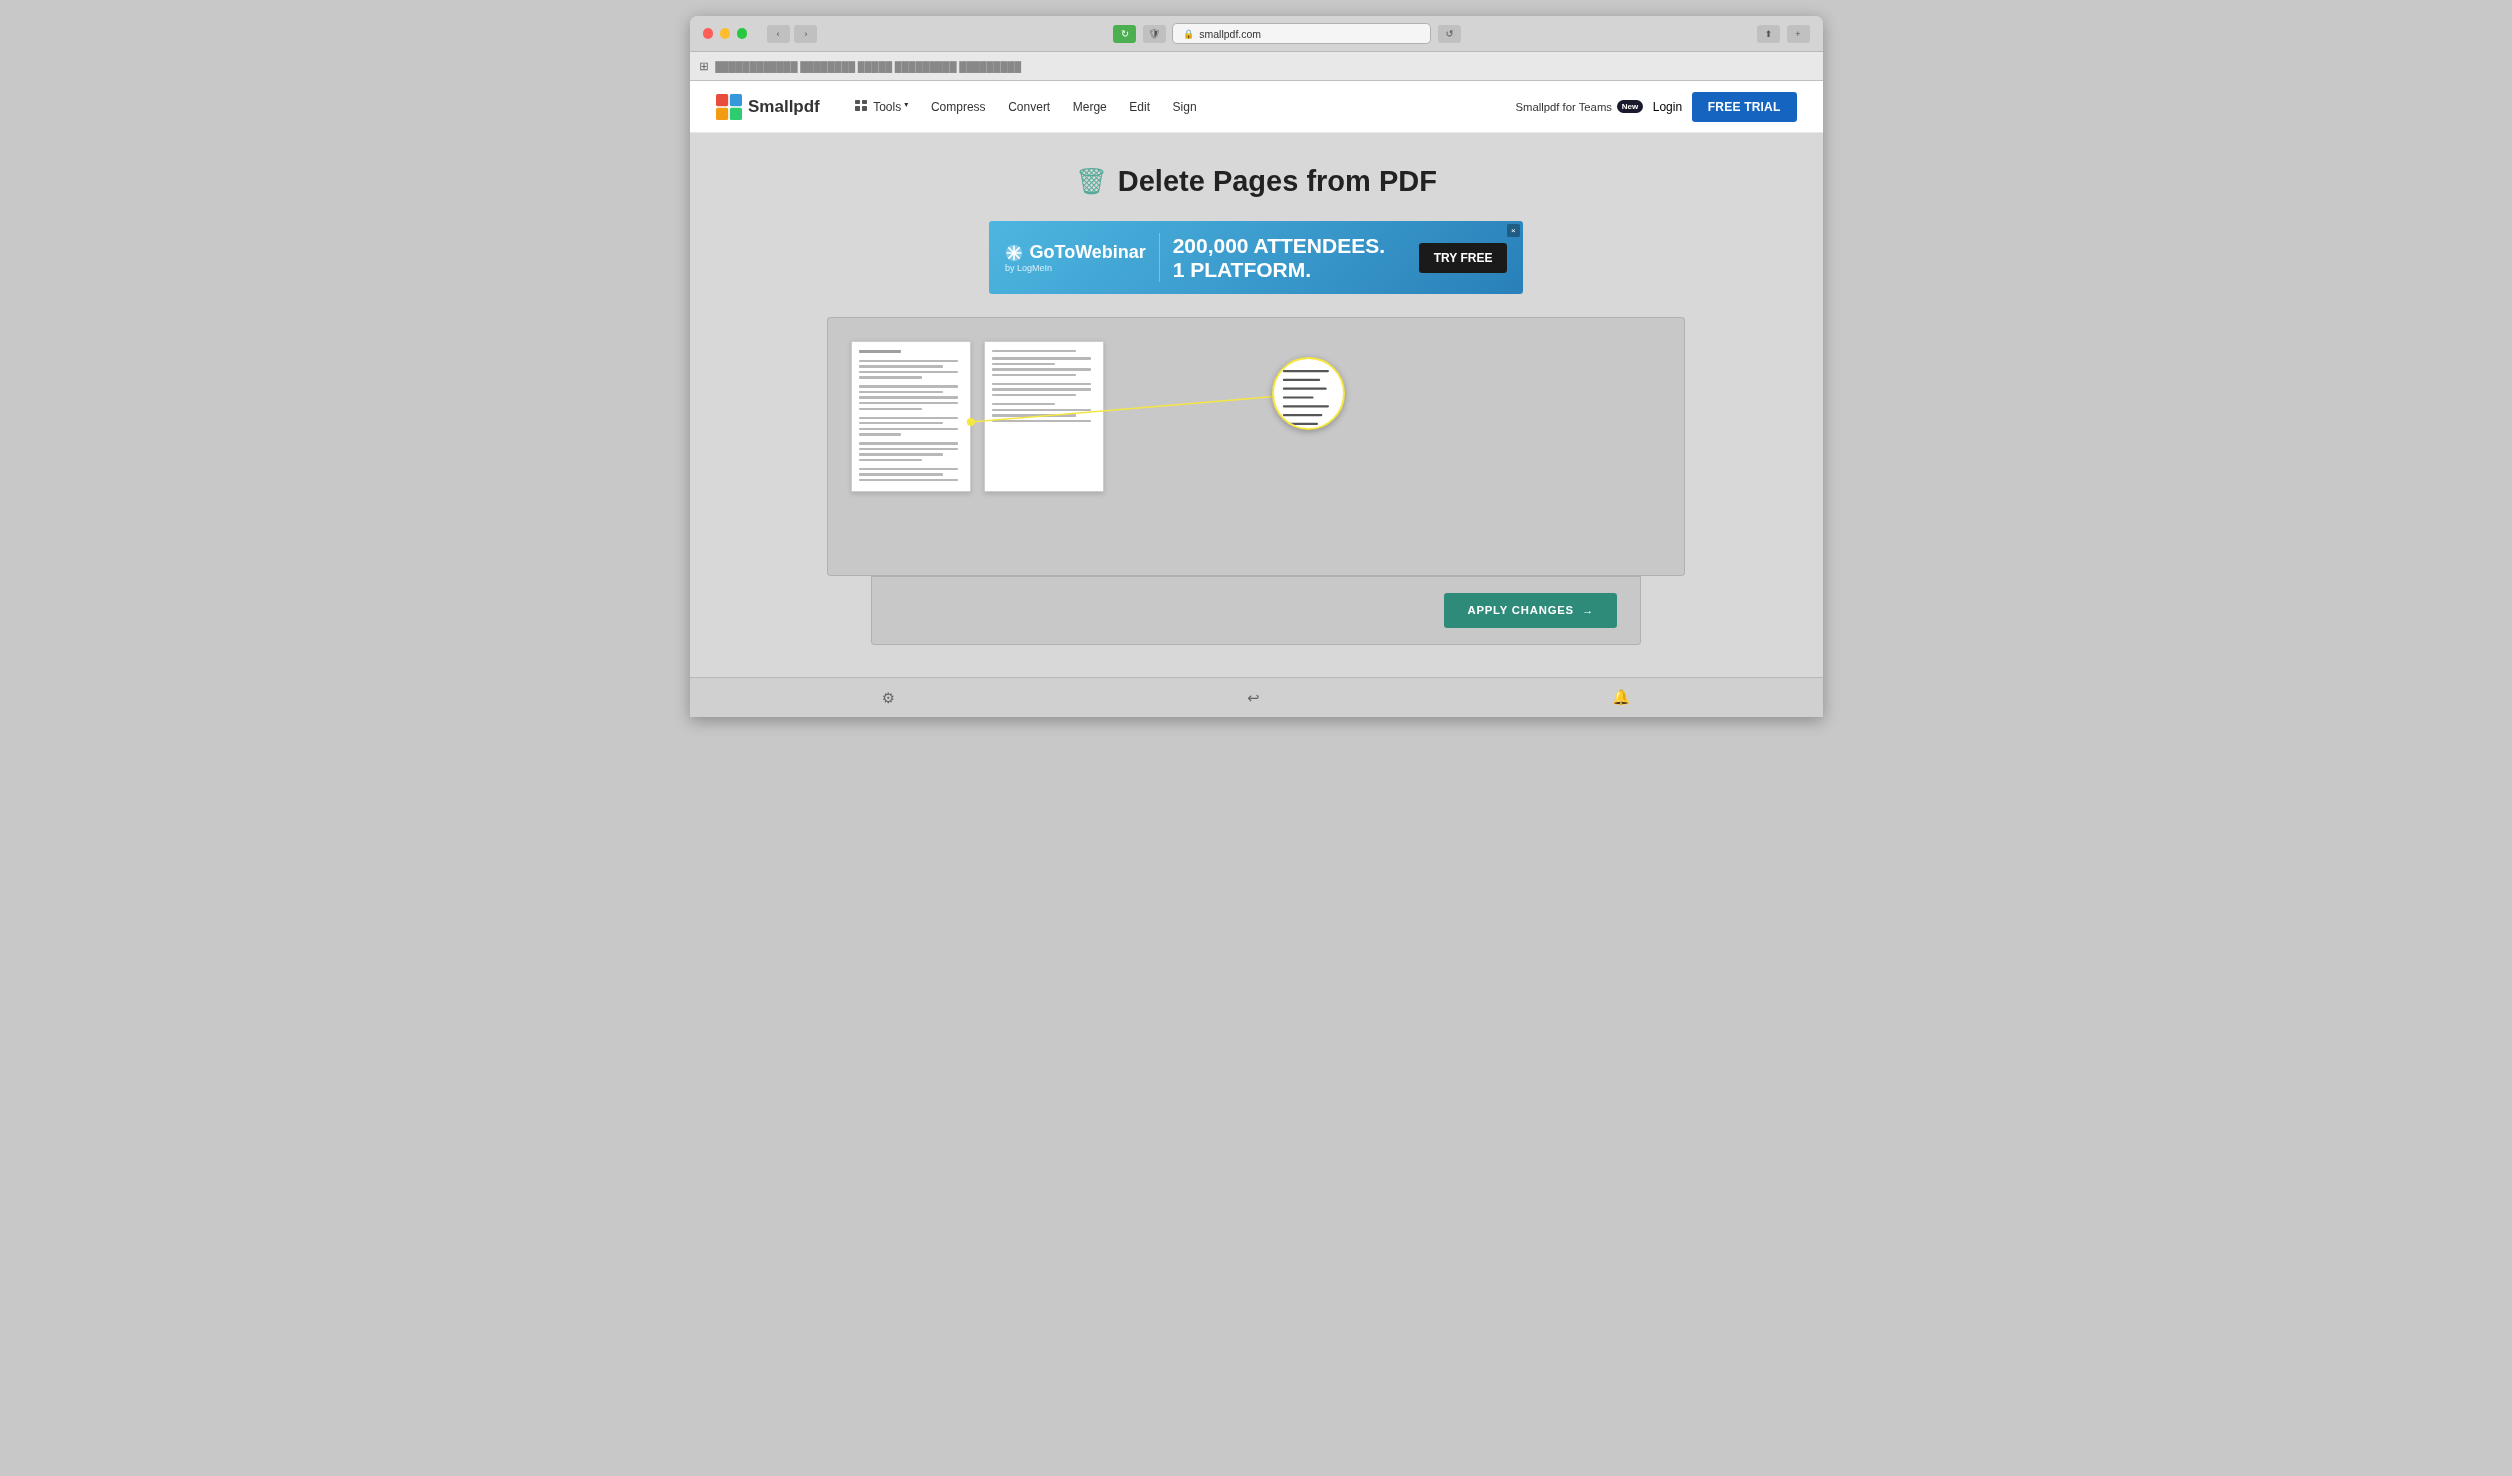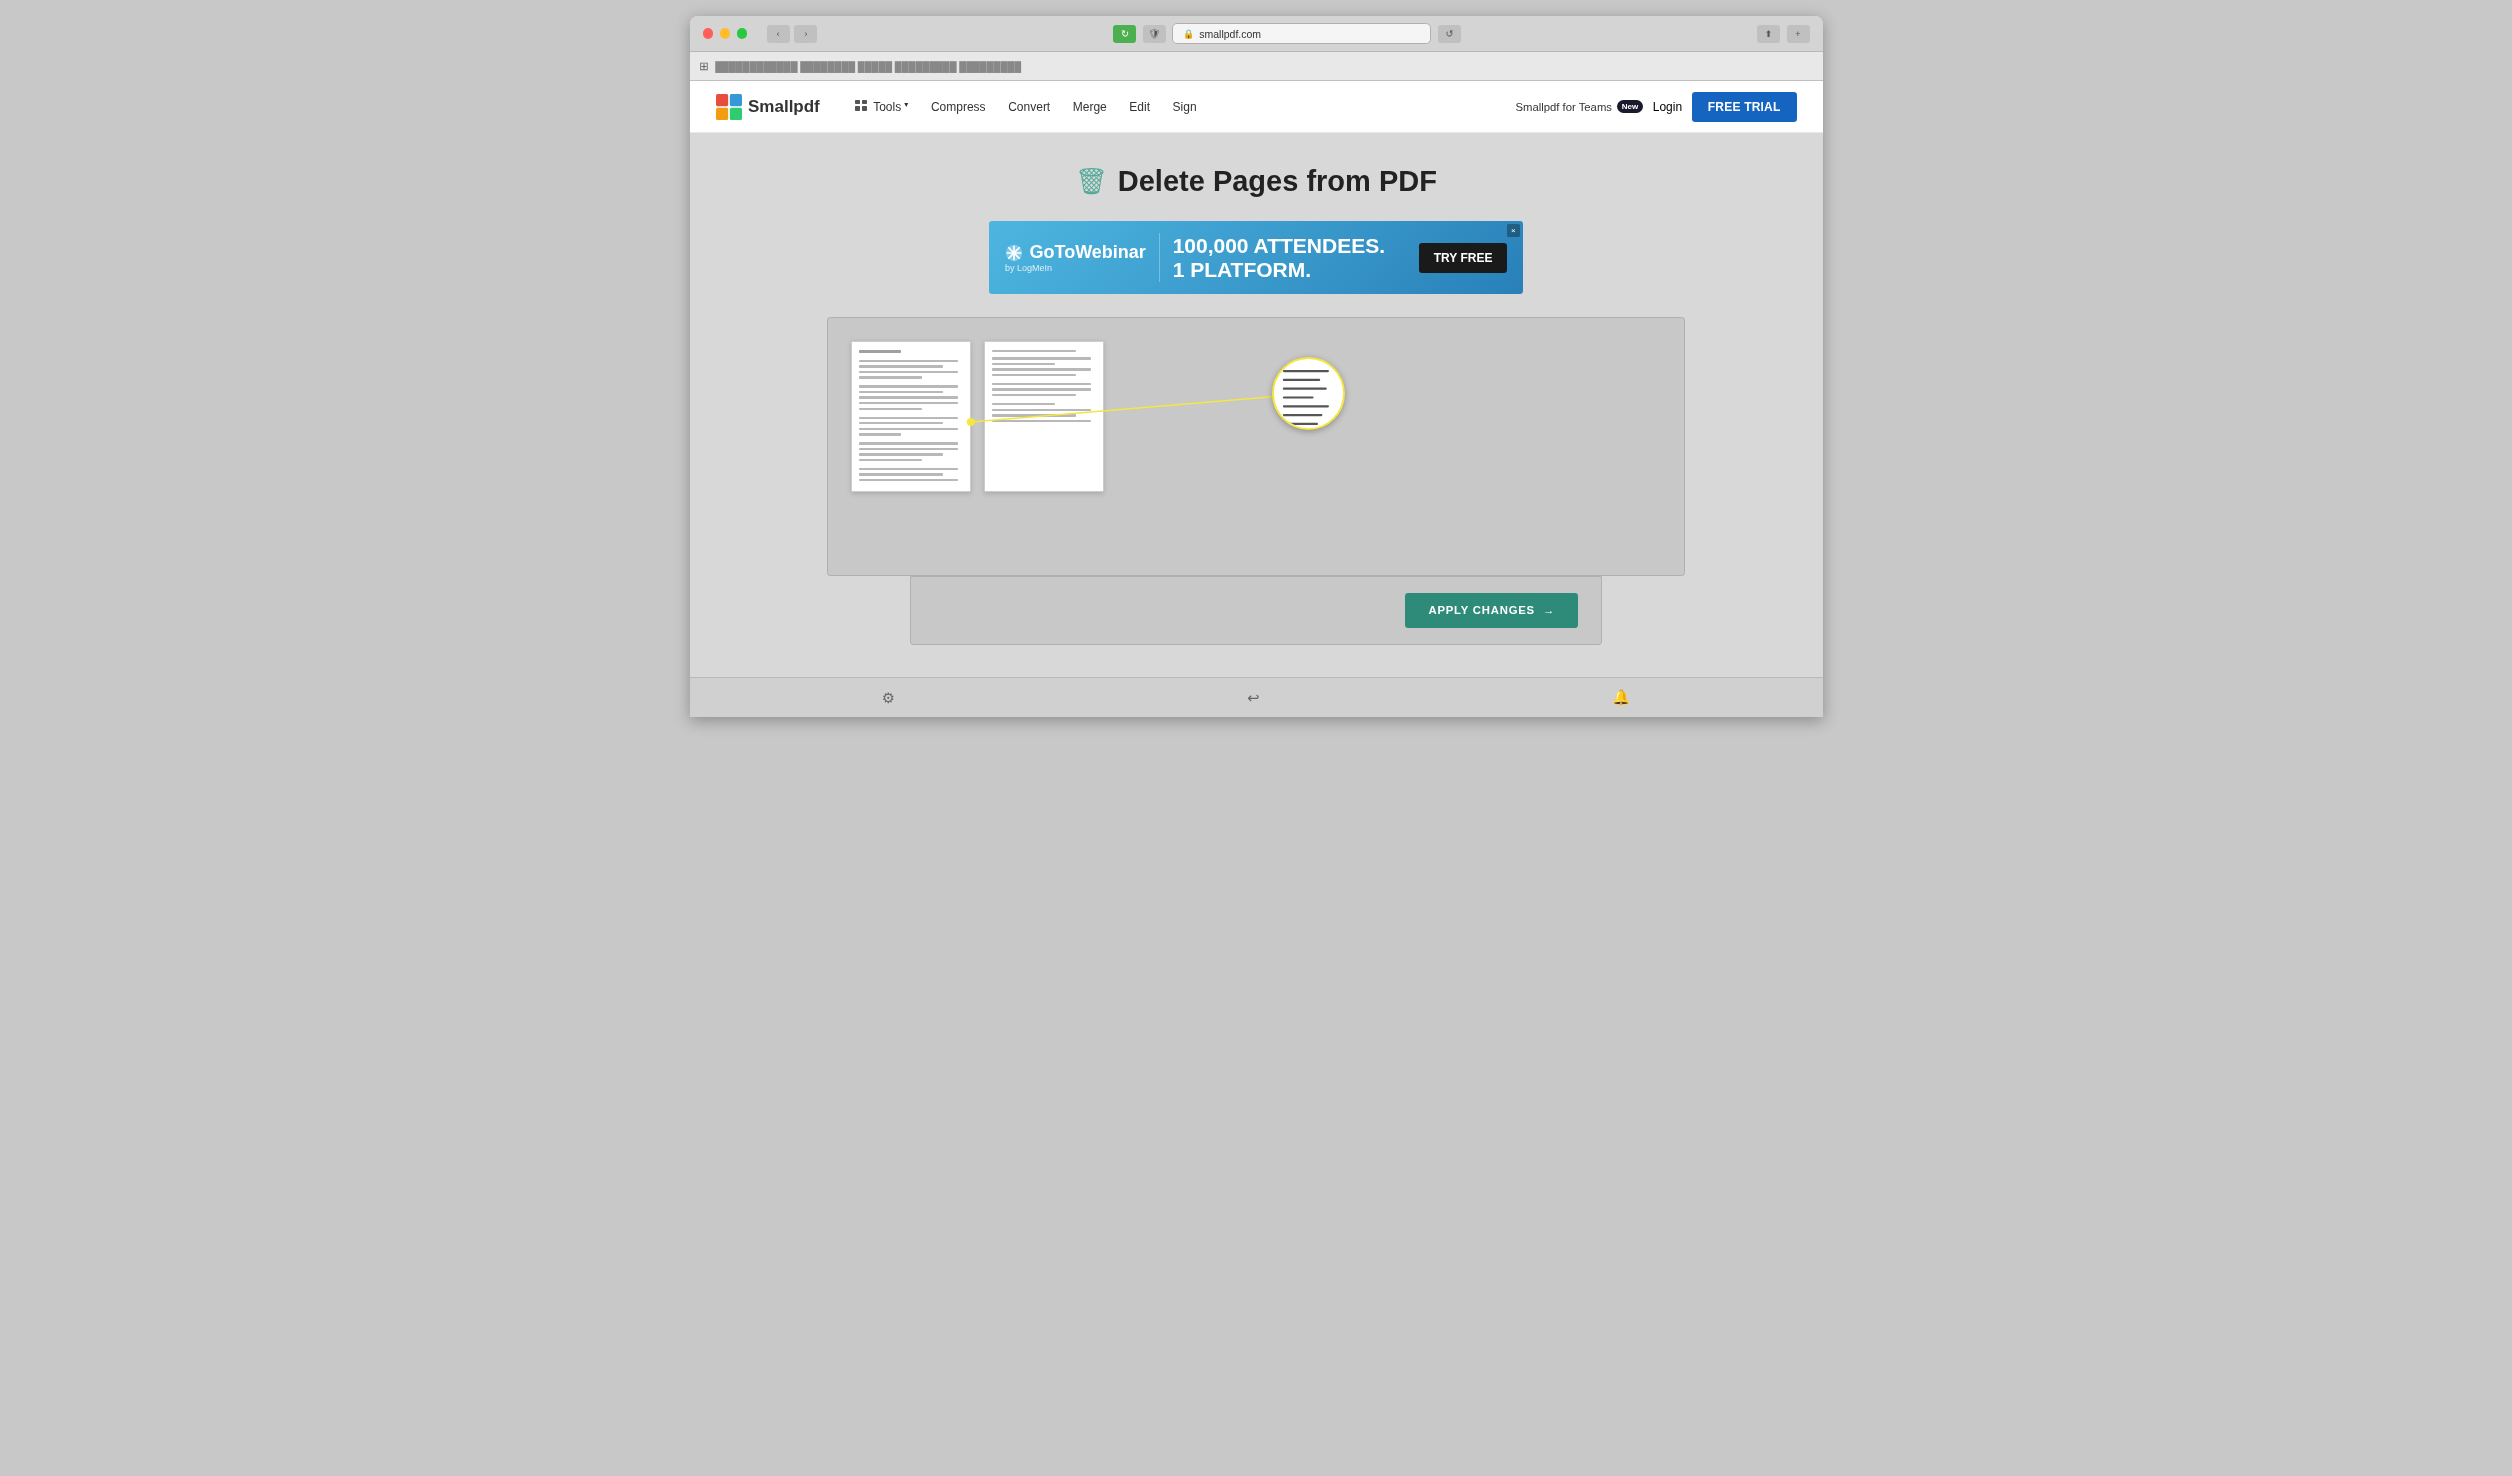--- a/index.html
+++ b/index.html
@@ -403,21 +403,21 @@
       box-shadow: 0 1.6px 6.5px rgba(0,0,0,0.3);
       z-index: 10;
     }
 
     
     .apply-bar {
       background: #c8c8c8;
       border-top: 0.8px solid #b0b0b0;
       border: 0.8px solid #b0b0b0;
       border-radius: 0 0 3.2px 3.2px;
-      width: 692px;
+      width: 770px;
       margin: 0 auto;
       padding: 16px 23px;
       display: flex;
       justify-content: flex-end;
     }
 
     .apply-changes-btn {
       background: #2e8b7a;
       color: white;
       border: none;
@@ -576,21 +576,21 @@
           </svg>
           <span>GoToWebinar</span>
         </div>
         <span class="ad-bylogmein">by LogMeIn</span>
       </div>
 
       <div class="ad-divider"></div>
 
       <div class="ad-text">
         <div class="ad-headline">
-          <span>100,000 ATTENDEES.</span><br>
+          <span>200,000 ATTENDEES.</span><br>
           <span>1 PLATFORM.</span>
         </div>
       </div>
 
       <button class="ad-cta">TRY FREE</button>
     </div>
 
     <div style="width:858px;margin:0 auto;">
       <div class="pdf-workspace">
         <div class="pdf-pages-area">

